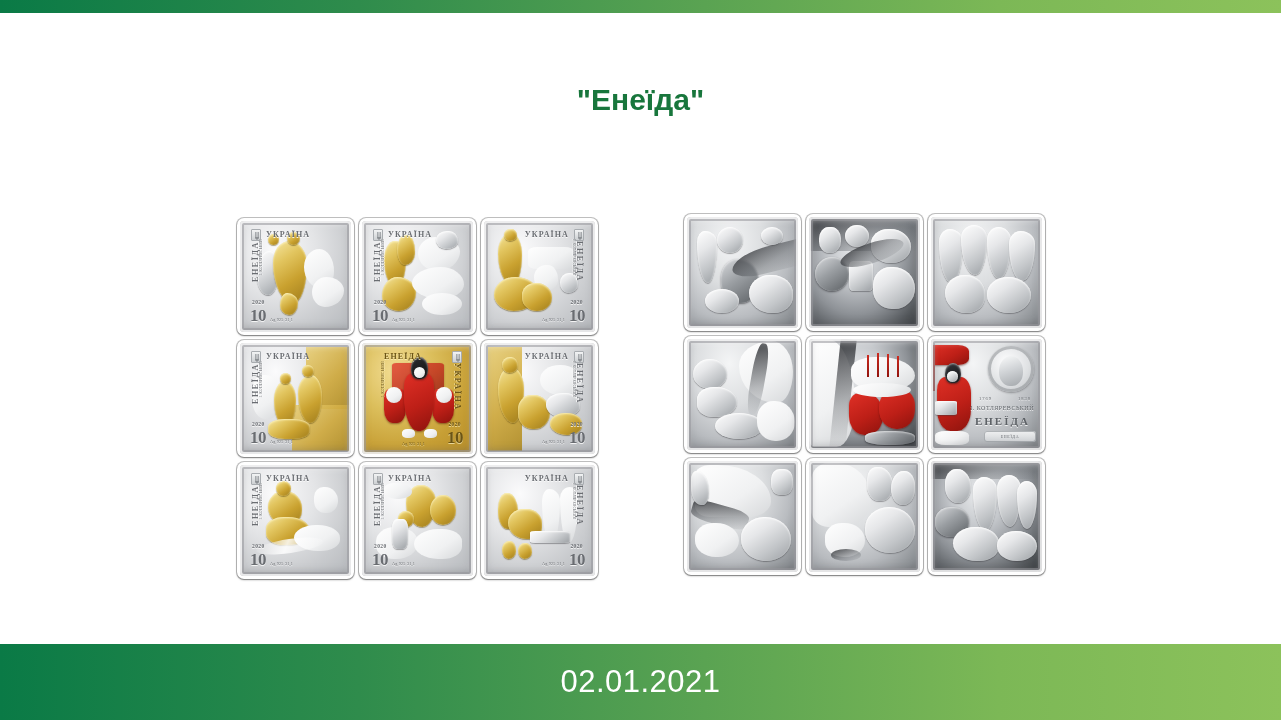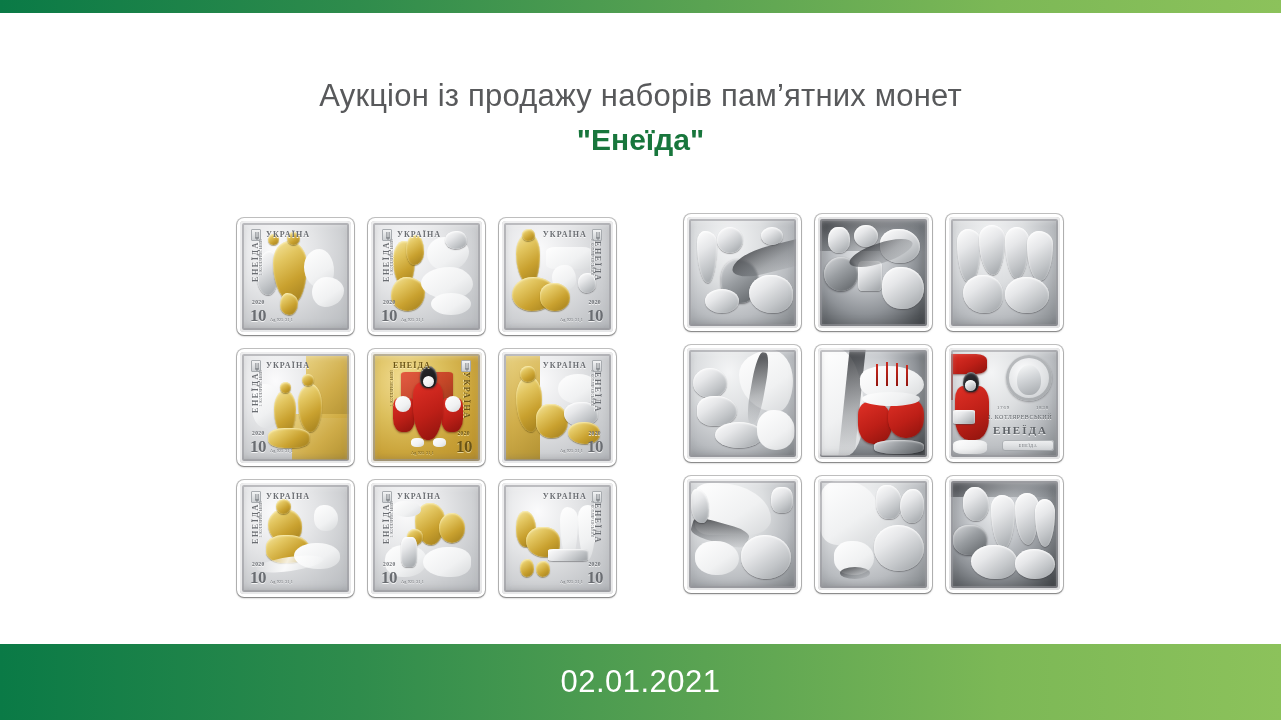--- a/index.html
+++ b/index.html
@@ -56,21 +56,21 @@
 
   
   .coin-sets {
     position: absolute; top: 214px; left: 0; width: 1281px; height: 380px;
   }
   .coin-grid {
     position: absolute;
     display: grid;
     grid-template-columns: repeat(3, 117px);
     grid-template-rows: repeat(3, 117px);
-    gap: 14px;
+    gap: 5px;
   }
   .grid-obverse { left: 237px; top: 4px; }
   .grid-reverse { left: 684px; top: 0px; }
 
   .coin {
     position: relative;
     width: 117px; height: 117px;
     border-radius: 7px;
     overflow: hidden;
     box-shadow: 0 1px 2px rgba(0,0,0,0.38), 0 0 0 1px rgba(120,120,120,0.45);
@@ -254,21 +254,20 @@
     position: absolute;
     background: linear-gradient(180deg, #cc2b20 0%, #92150f 100%);
   }
 </style>
 </head>
 <body>
 
 <div class="bar bar-top"></div>
 
 <div class="headline">
-  <span class="headline-main">Аукціон із продажу наборів пам’ятних монет</span>
   <span class="headline-sub">"Енеїда"</span>
 </div>
 
 <div class="coin-sets">
 
   <div class="coin-grid grid-obverse">
 
     <div class="coin">
       <div class="coin-face face-silver">
         <div class="gilded-art">

